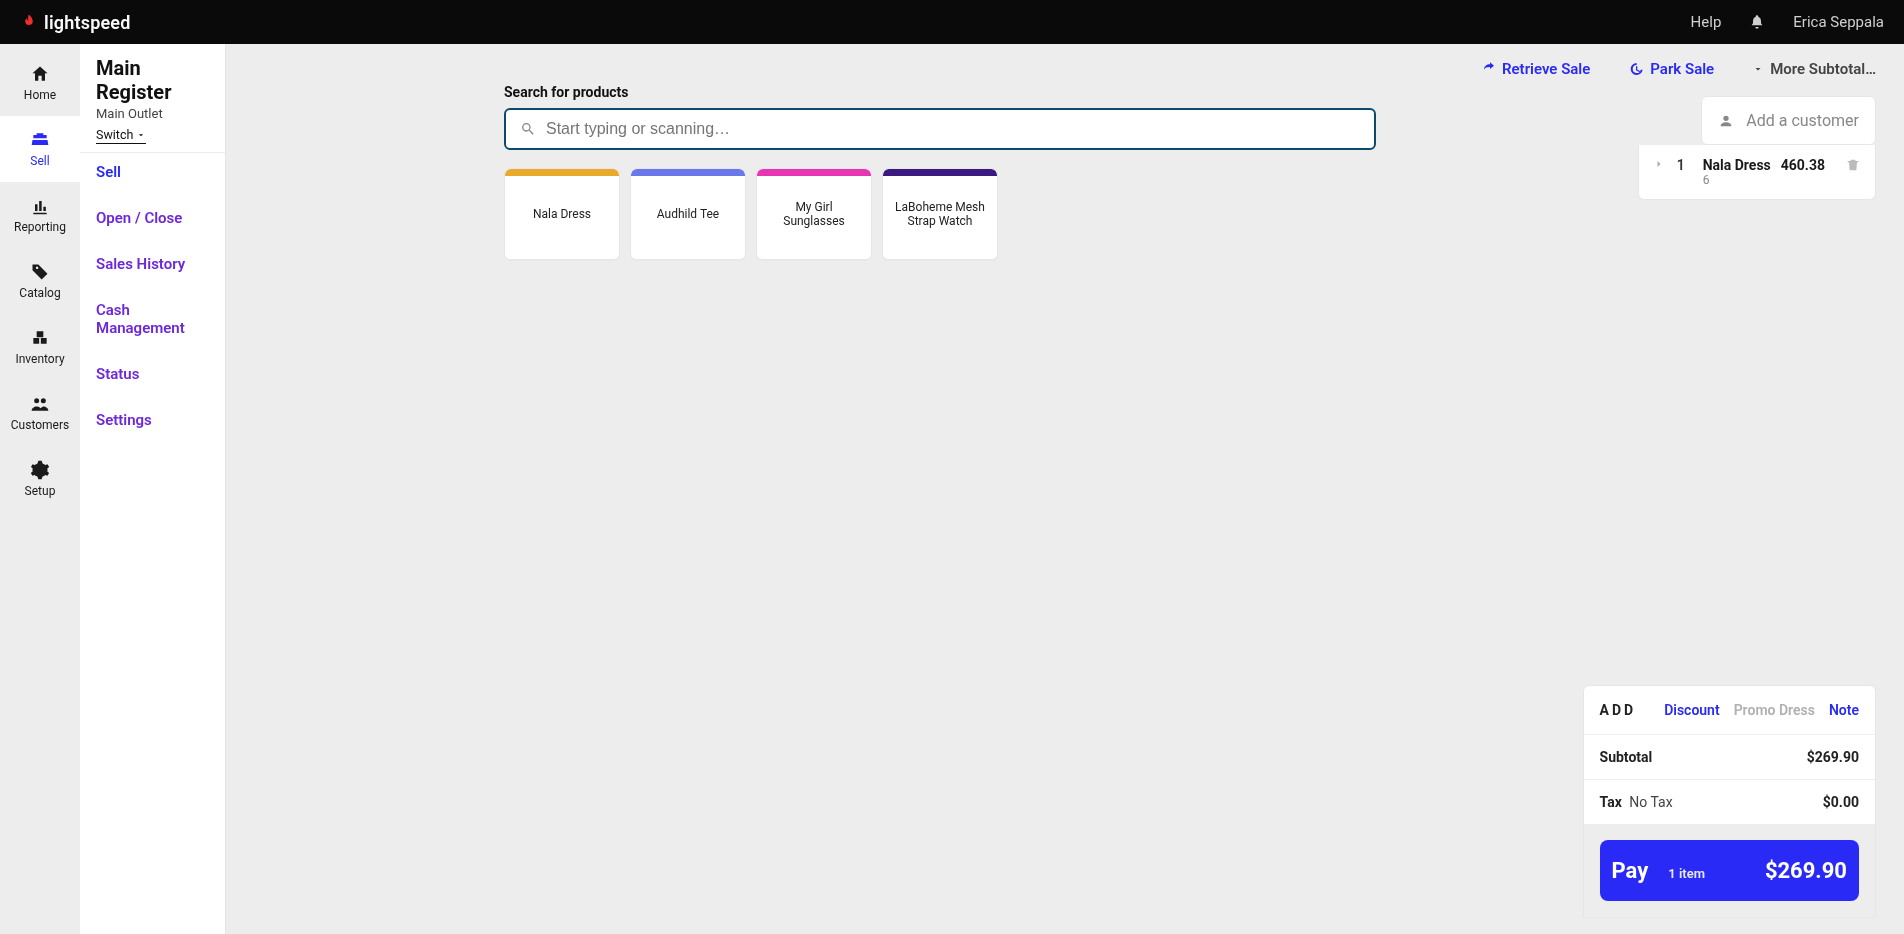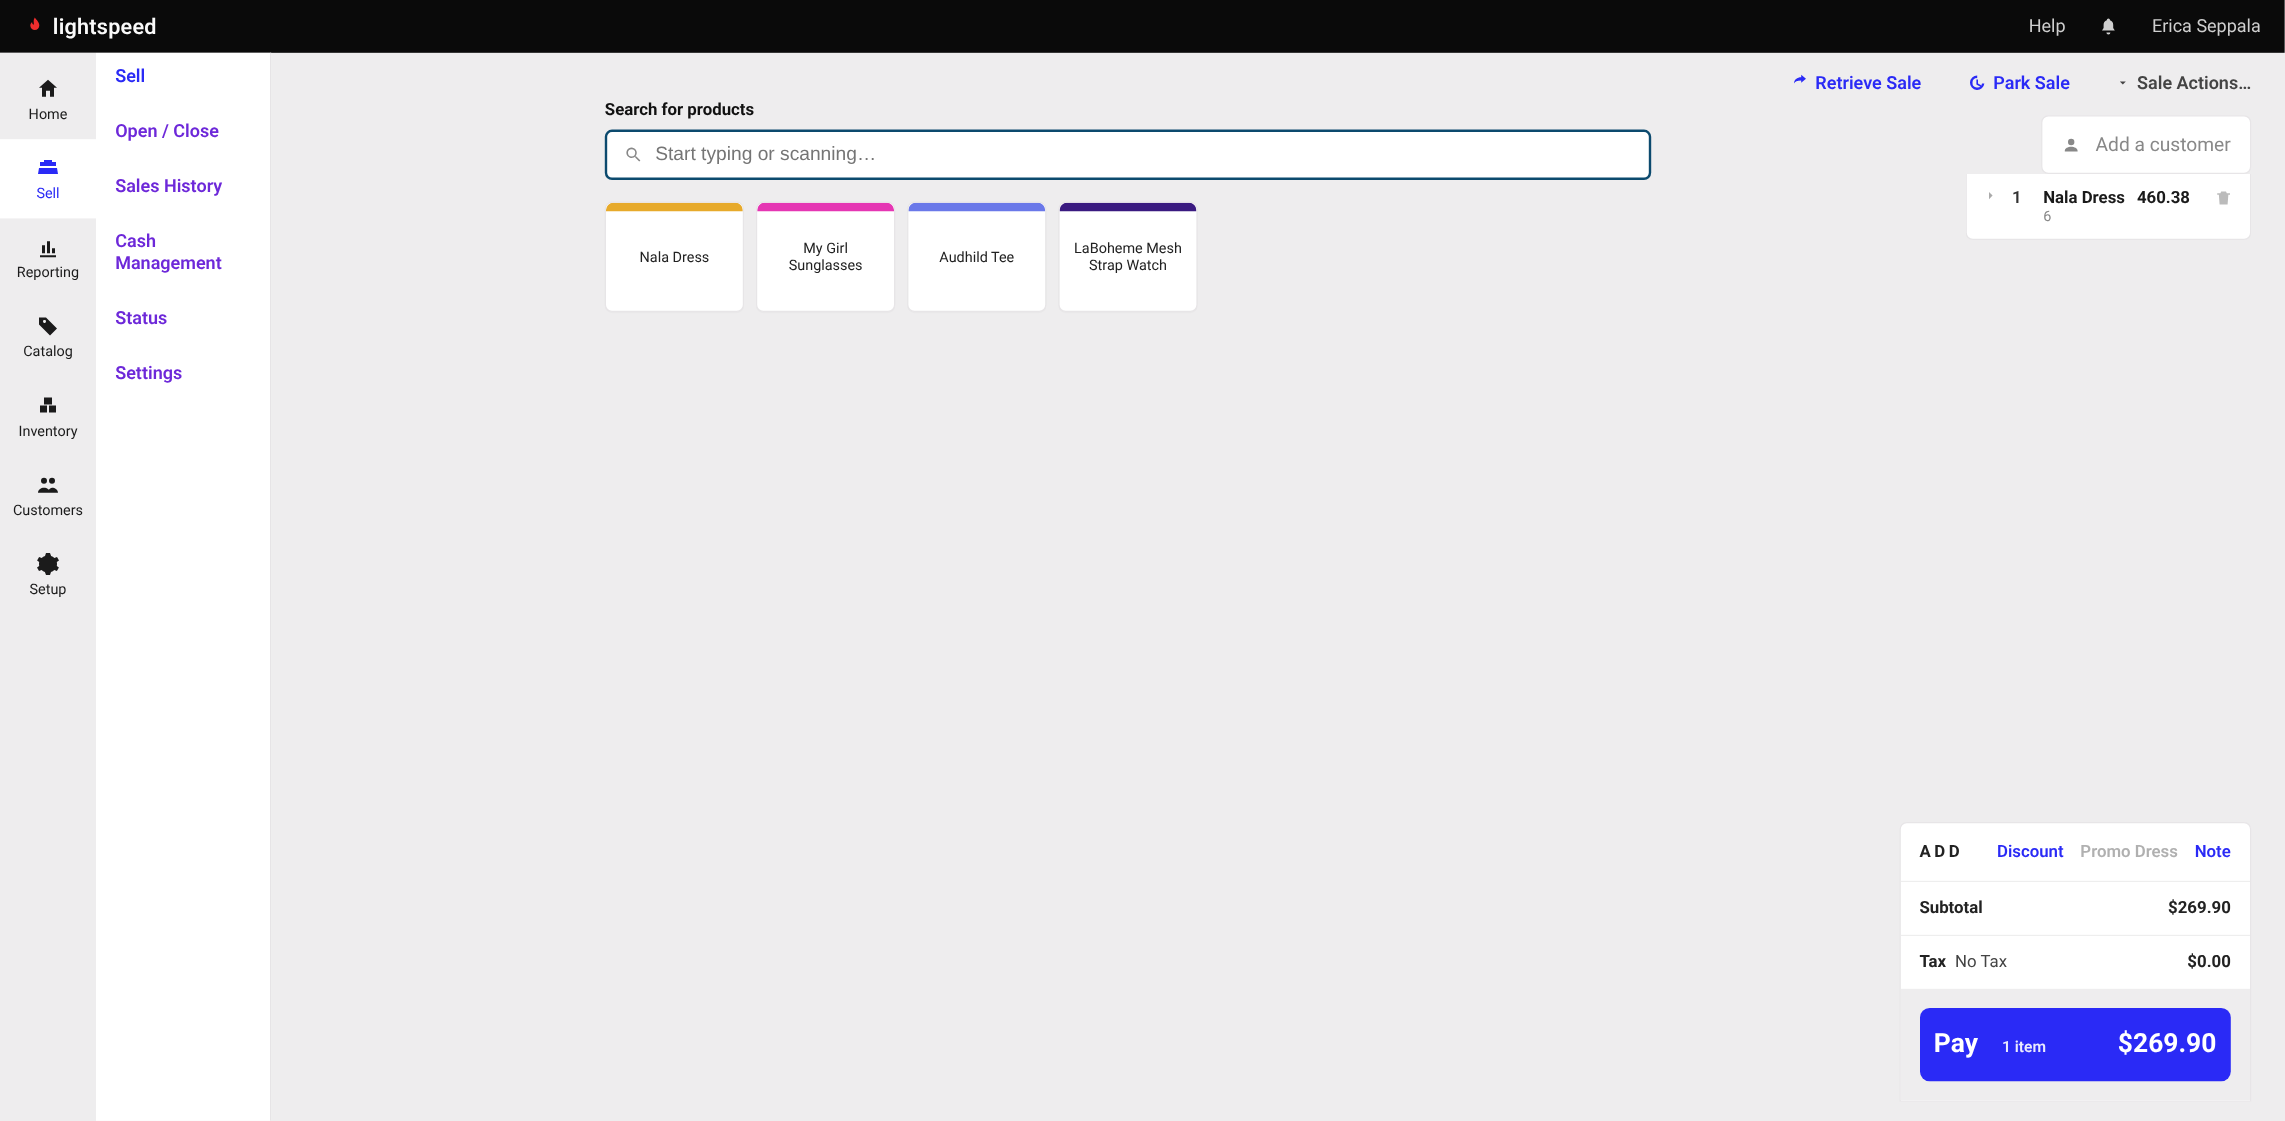--- a/index.html
+++ b/index.html
@@ -213,20 +213,30 @@
     </div>
     <div class="rail-item">
       <svg viewBox="0 0 24 24">
           <path d="M12 8a4 4 0 1 0 0 8 4 4 0 0 0 0-8zm9 4a8.9 8.9 0 0 0-.2-1.9l2.2-1.7-2-3.4-2.6 1a8.7 8.7 0 0 0-3.3-1.9L14 1h-4l-1 3.1A8.7 8.7 0 0 0 5.7 6L3.1 5l-2 3.4L3.2 10A8.9 8.9 0 0 0 3 12c0 .65.07 1.29.2 1.9L1 15.6l2 3.4 2.6-1a8.7 8.7 0 0 0 3.3 1.9L10 23h4l1-3.1a8.7 8.7 0 0 0 3.3-1.9l2.6 1 2-3.4-2.1-1.7c.13-.61.2-1.25.2-1.9z"></path>
         </svg>
       <span>Setup</span>
     </div>
   </nav>
 
   <aside class="secondary">
+    <div class="header">
+      <div class="title">Main Register</div>
+      <div class="subtitle">Main Outlet</div>
+      <div class="switch">
+        <span>Switch</span>
+        <svg viewBox="0 0 24 24" width="10" height="10">
+            <path d="M7 10l5 5 5-5z"></path>
+          </svg>
+      </div>
+    </div>
     <div class="menu">
       <div class="item active">Sell</div>
       <div class="item">Open / Close</div>
       <div class="item">Sales History</div>
       <div class="item">Cash Management</div>
       <div class="item">Status</div>
       <div class="item">Settings</div>
     </div>
   </aside>
 
@@ -242,41 +252,41 @@
       <span class="action">
         <svg viewBox="0 0 24 24" width="16" height="16">
             <path d="M13 3a9 9 0 1 0 8.94 10H19a6 6 0 1 1-6-7V3zm-1 5h2v5l4 2-1 2-5-3z"></path>
           </svg>
         <span>Park Sale</span>
       </span>
       <span class="action more">
         <svg viewBox="0 0 24 24" width="12" height="12">
             <path d="M7 10l5 5 5-5z"></path>
           </svg>
-        <span>Sale Actions…</span>
+        <span>More Subtotal…</span>
       </span>
     </div>
 
     <div class="products-pane">
       <div class="search-label">Search for products</div>
       <div class="search-box">
         <svg viewBox="0 0 24 24" width="16" height="16" style="color:#888">
             <path d="M15.5 14h-.8l-.3-.3a6.5 6.5 0 1 0-.7.7l.3.3v.8l5 5 1.5-1.5zm-6 0a4.5 4.5 0 1 1 0-9 4.5 4.5 0 0 1 0 9z"></path>
           </svg>
         <input type="text" placeholder="Start typing or scanning…" style="">
       </div>
       <div class="quick-tiles">
         <div class="tile c0">
             <span>Nala Dress</span>
           </div>
+        <div class="tile c1">
+            <span>Audhild Tee</span>
+          </div>
         <div class="tile c2">
             <span>My Girl Sunglasses</span>
-          </div>
-        <div class="tile c1">
-            <span>Audhild Tee</span>
           </div>
         <div class="tile c3">
             <span>LaBoheme Mesh Strap Watch</span>
           </div>
       </div>
     </div>
 
     <div class="cart">
       <div class="customer-box">
         <svg viewBox="0 0 24 24" width="16" height="16" style="color:#888">

